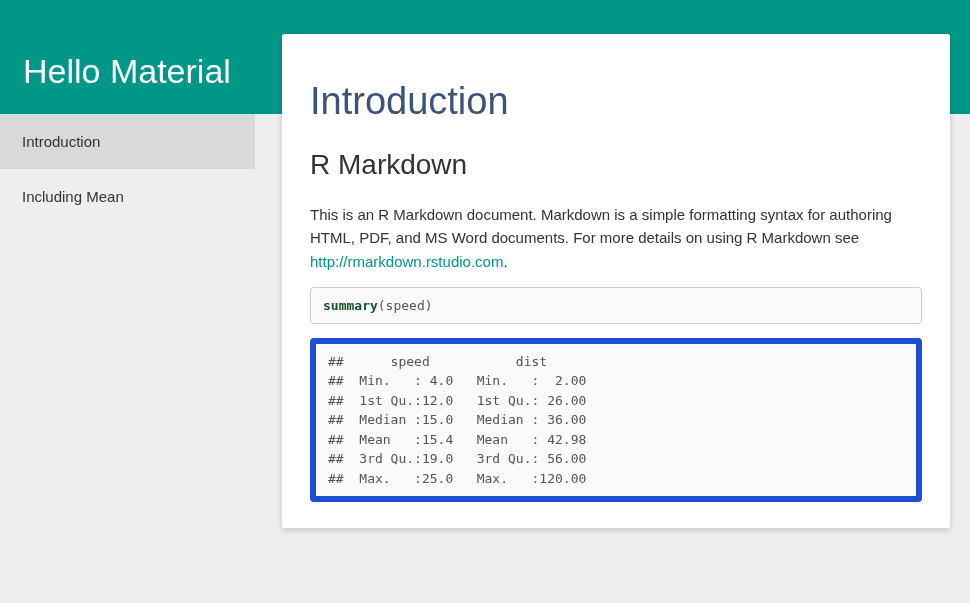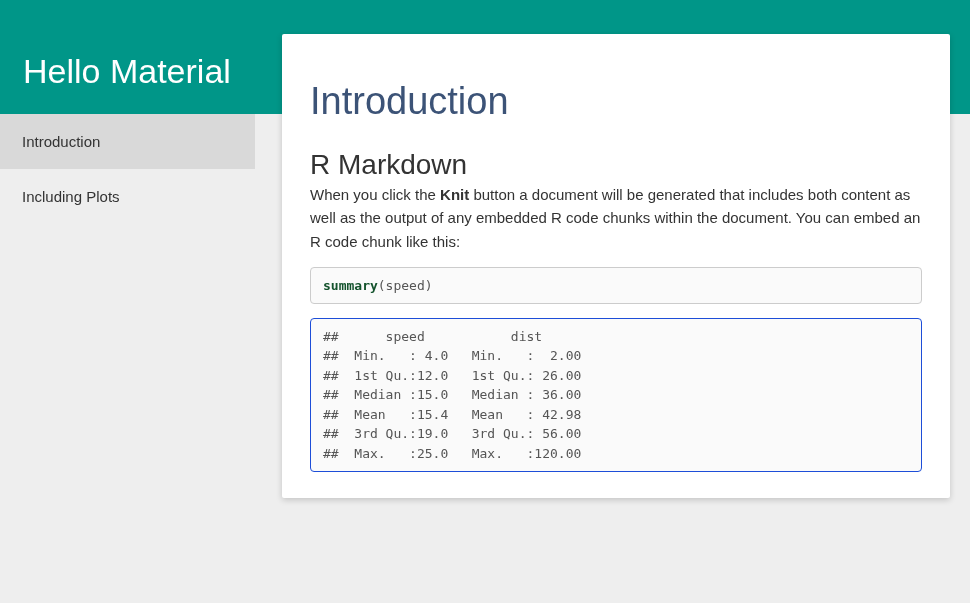--- a/index.html
+++ b/index.html
@@ -61,21 +61,21 @@
       font-size: 38px;
       font-weight: 400;
       color: #3c5377;
       margin-top: 18px;
       margin-bottom: 26px;
     }
     .card h2 {
       font-size: 28px;
       font-weight: 400;
       color: #333;
-      margin-bottom: 2px;
+      margin-bottom: 22px;
     }
     .card p {
       font-size: 15px;
       line-height: 1.55;
       color: #333;
       margin-bottom: 14px;
     }
     .card a {
       color: #009688;
       text-decoration: none;
@@ -91,21 +91,21 @@
       font-size: 13px;
       color: #555;
       background: #fafafa;
       margin-bottom: 14px;
     }
     .code-block .fn {
       font-weight: bold;
       color: #14532d;
     }
     .output-block {
-      border: 1px solid #1d4ed8;
+      border: 6px solid #1d4ed8;
       border-radius: 4px;
       padding: 8px 12px;
       font-family: "Menlo", "Consolas", monospace;
       font-size: 13px;
       color: #555;
       background: #fafafa;
       white-space: pre;
       line-height: 1.5;
       margin-bottom: 2px;
     }
@@ -115,29 +115,29 @@
 
 <div class="header">
   <div class="header-title">Hello Material</div>
 </div>
 
 <div class="sidebar">
   <div class="sidebar-item active">
     <span>Introduction</span>
   </div>
   <div class="sidebar-item">
-    <span>Including Plots</span>
+    <span>Including Mean</span>
   </div>
 </div>
 
 <div class="card">
   <h1>Introduction</h1>
   <h2>R Markdown</h2>
   <p>
-    <span>When you click the </span><strong>Knit</strong><span> button a document will be generated that includes both content as well as the output of any embedded R code chunks within the document. You can embed an R code chunk like this:</span>
+    <span>This is an R Markdown document. Markdown is a simple formatting syntax for authoring HTML, PDF, and MS Word documents. For more details on using R Markdown see </span><a href="#">http://rmarkdown.rstudio.com</a><span>.</span>
   </p>
   <div class="code-block">
     <span class="fn">summary</span><span>(speed)</span>
   </div>
   <div class="output-block">##      speed           dist       
 ##  Min.   : 4.0   Min.   :  2.00  
 ##  1st Qu.:12.0   1st Qu.: 26.00  
 ##  Median :15.0   Median : 36.00  
 ##  Mean   :15.4   Mean   : 42.98  
 ##  3rd Qu.:19.0   3rd Qu.: 56.00  

